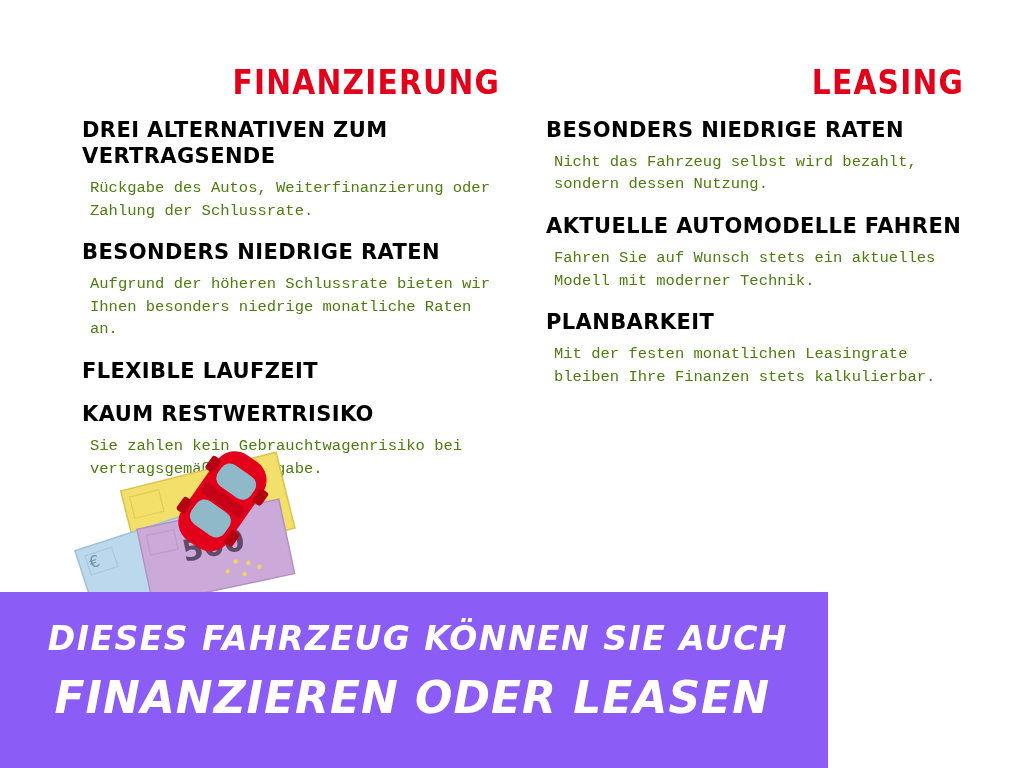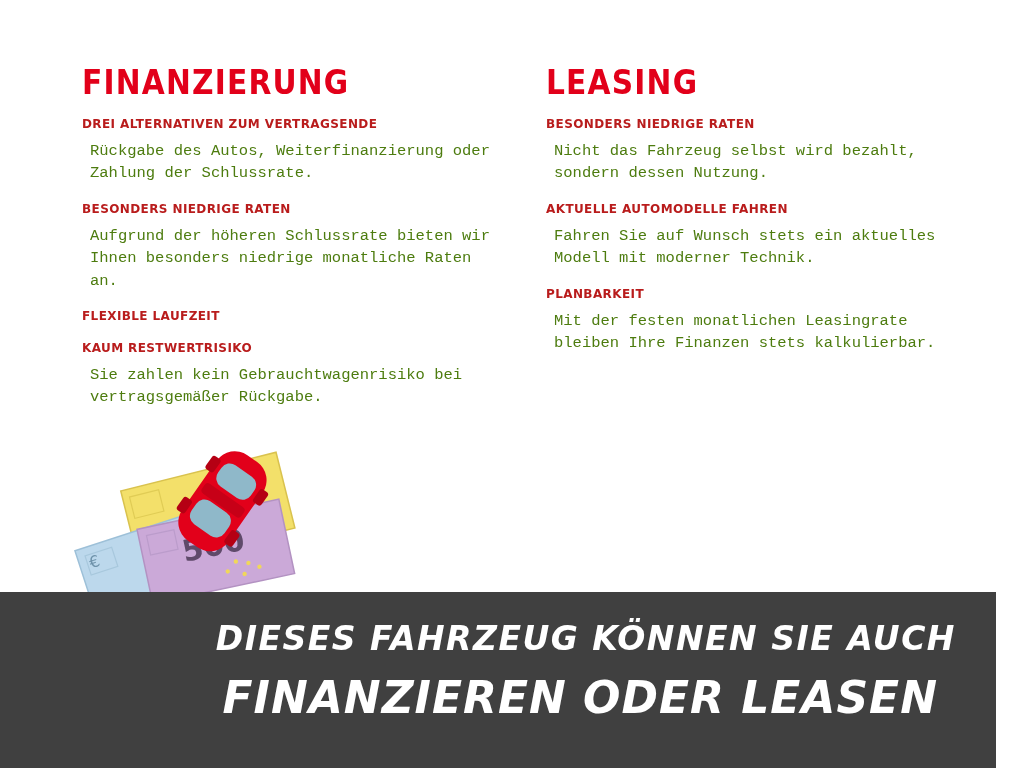--- a/index.html
+++ b/index.html
@@ -43,30 +43,31 @@
   .col-title {
     color: #e2001a;
     font-family: "DejaVu Sans", sans-serif;
     font-weight: bold;
     font-size: 33px;
     letter-spacing: 1.2px;
     margin: 0 0 16px 0;
     line-height: 1.05;
     font-stretch: condensed;
     text-transform: uppercase;
+    text-align: right;
   }
 
   .block {
     margin-bottom: 17px;
   }
   .block-head {
-    color: #b91c1c;
-    font-family: "DejaVu Sans", sans-serif;
-    font-weight: bold;
-    font-size: 12px;
+    color: #000000;
+    font-family: "DejaVu Sans", sans-serif;
+    font-weight: bold;
+    font-size: 21px;
     letter-spacing: 0.4px;
     text-transform: uppercase;
     margin: 0 0 3px 0;
     line-height: 1.25;
   }
   .block-body {
     color: #4d7c0f;
     font-family: Liberation Mono, monospace;
     font-size: 15.5px;
     line-height: 1.45;
@@ -84,23 +85,23 @@
   }
   .illustration svg {
     display: block;
   }
 
   
   .footer {
     position: absolute;
     left: 0;
     bottom: 0;
-    width: 996px;
+    width: 828px;
     height: 176px;
-    background: #404040;
+    background: #8b5cf6;
     overflow: hidden;
   }
   .footer-inner {
     position: absolute;
     right: 40px;
     top: 50%;
     transform: translateY(-50%);
     text-align: right;
   }
   .footer-line1 {

